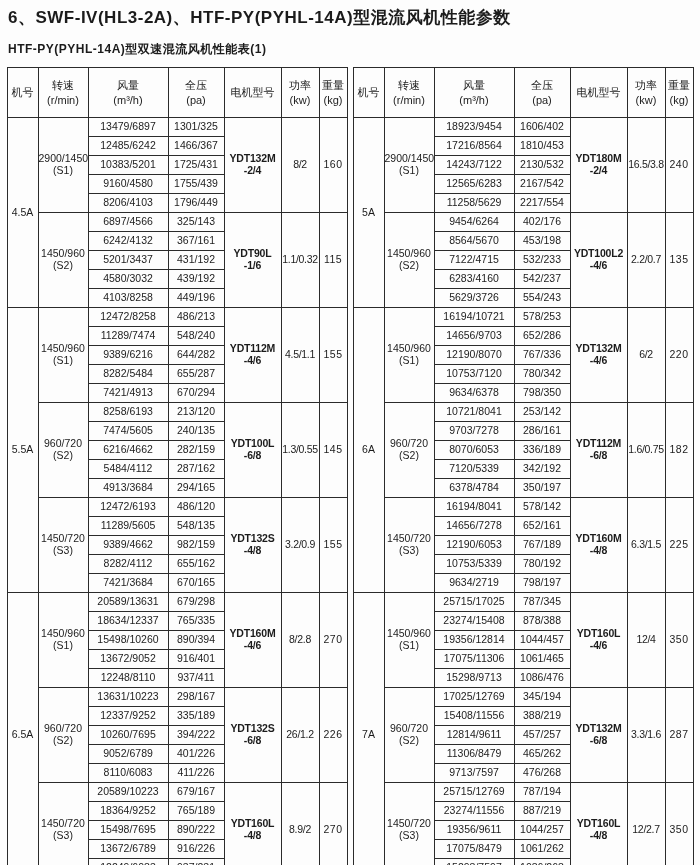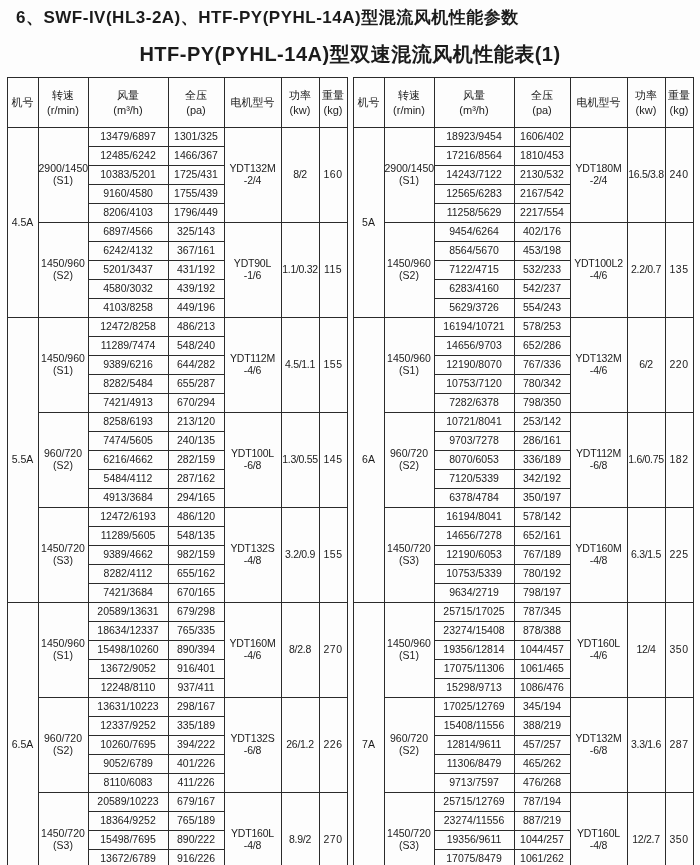--- a/index.html
+++ b/index.html
@@ -6,35 +6,34 @@
     margin: 0;
     padding: 0;
     background: #ffffff;
     font-family: "Liberation Sans", "DejaVu Sans", sans-serif;
     color: #1b1b1b;
   }
   .page {
     width: 700px;
     height: 865px;
     box-sizing: border-box;
-    padding: 4px 16px;
+    padding: 4px 8px;
     background: #fdfdfd;
     overflow: hidden;
   }
   .doc-title {
     font-size: 17px;
     font-weight: 700;
     margin: 2px 0 11px 0;
     letter-spacing: 0.5px;
     white-space: nowrap;
   }
   .table-title {
-    font-size: 20px;
+    font-size: 12px;
     font-weight: 700;
-    text-align: center;
     margin: 12px 0 9px 0;
     letter-spacing: 0.5px;
   }
   .tables {
     display: flex;
     justify-content: center;
     gap: 5px;
   }
   table.perf {
     border-collapse: collapse;
@@ -57,21 +56,21 @@
     font-weight: 400;
     line-height: 1.3;
   }
   table.perf td {
     height: 18px;
     font-size: 10.5px;
     line-height: 1.12;
   }
   td.model   { font-size: 11px; margin-left: 16px; }
   td.speed   { font-size: 10.4px; }
-  td.motor   { font-size: 10.4px; letter-spacing: -0.2px; }
+  td.motor   { font-size: 10.4px; letter-spacing: -0.2px; font-weight: bold; }
   td.power   { font-size: 10px;   letter-spacing: -0.3px; }
   td.weight  { letter-spacing: 0.5px; }
   col.c-model  { width: 31px; }
   col.c-speed  { width: 50px; }
   col.c-flow   { width: 80px; }
   col.c-press  { width: 56px; }
   col.c-motor  { width: 57px; }
   col.c-power  { width: 38px; }
   col.c-weight { width: 28px; }
 </style>
@@ -421,21 +420,21 @@
           </tr>
           <tr>
             <td class="flow">12190/8070</td>
             <td class="press">767/336</td>
           </tr>
           <tr>
             <td class="flow">10753/7120</td>
             <td class="press">780/342</td>
           </tr>
           <tr>
-            <td class="flow">7282/6378</td>
+            <td class="flow">9634/6378</td>
             <td class="press">798/350</td>
           </tr>
           <tr>
             <td class="speed" rowspan="5">960/720
 (S2)</td>
             <td class="flow">10721/8041</td>
             <td class="press">253/142</td>
             <td class="motor" rowspan="5">YDT112M
 -6/8</td>
             <td class="power" rowspan="5">1.6/0.75</td>

